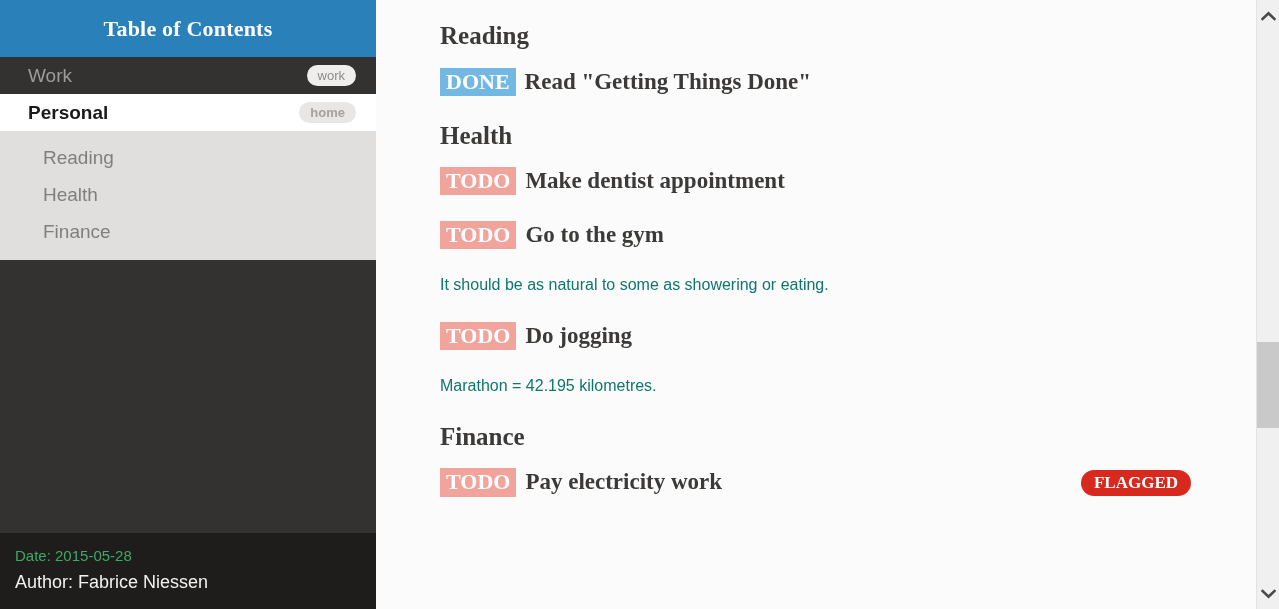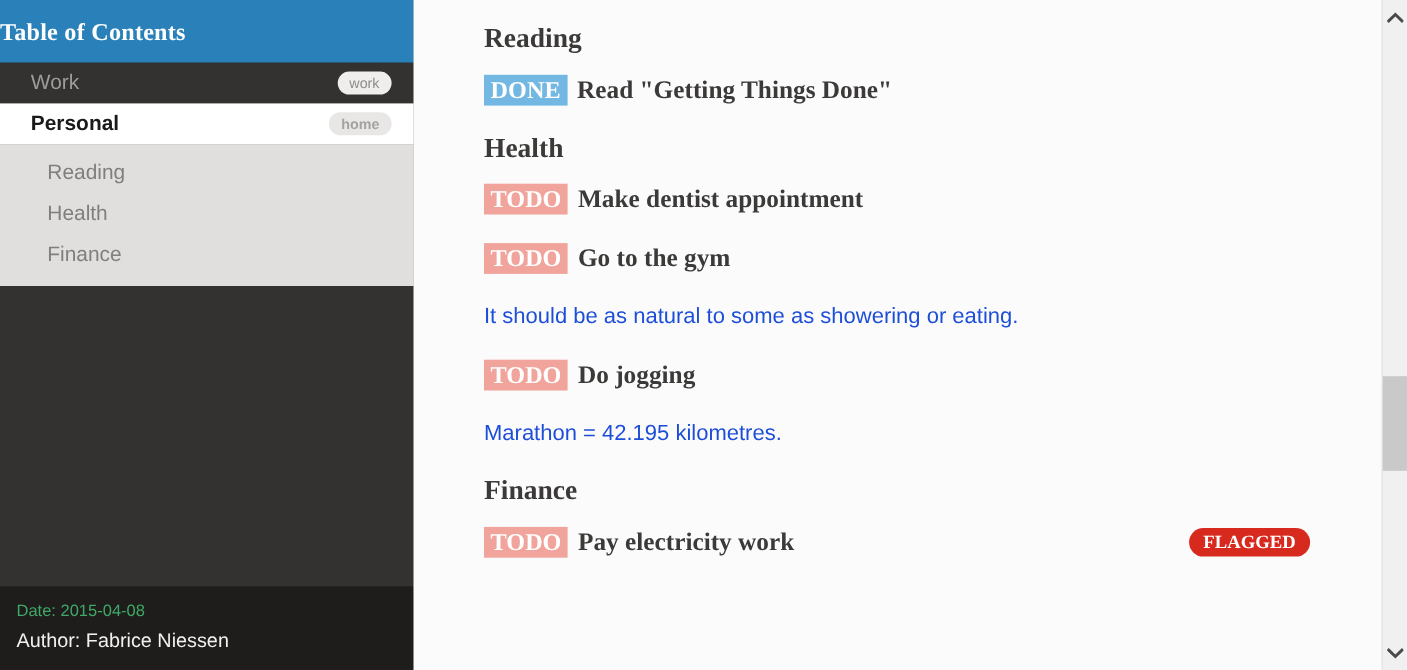--- a/index.html
+++ b/index.html
@@ -32,21 +32,21 @@
     flex: 0 0 376px;
     position: relative;
   }
 
   .toc-header {
     height: 57px;
     background: #2a80b9;
     color: #ffffff;
     display: flex;
     align-items: center;
-    justify-content: flex-start;
+    justify-content: center;
     font-family: "Liberation Serif", serif;
     font-size: 22px;
     font-weight: bold;
     letter-spacing: 0.2px;
   }
 
   .toc-list {
     display: flex;
     flex-direction: column;
     text-align: right;
@@ -179,22 +179,22 @@
     font-size: 17px;
     border-radius: 14px;
     padding: 4px 13px 5px 13px;
     line-height: 1;
     white-space: nowrap;
     margin-right: 48px;
   }
 
   .para {
     font-family: "Liberation Sans", sans-serif;
-    font-size: 20px;
-    color: #1d4ed8;
+    font-size: 16px;
+    color: #0f766e;
     margin: 0 0 26px 0;
     line-height: 1.3;
   }
 
   
   .scrollbar {
     position: absolute;
     top: 0;
     right: 0;
     width: 23px;
@@ -262,21 +262,21 @@
         <div class="toc-sub-item">
           <span>Finance</span>
         </div>
       </div>
 
     </nav>
 
     <div class="sidebar-spacer"></div>
 
     <div class="sidebar-footer">
-      <div class="footer-date">Date: 2015-04-08</div>
+      <div class="footer-date">Date: 2015-05-28</div>
       <div class="footer-author">Author: Fabrice Niessen</div>
     </div>
 
   </aside>
 
   <main class="content">
 
     <h2 class="section-heading first">Reading</h2>
 
     <div class="task-row">

